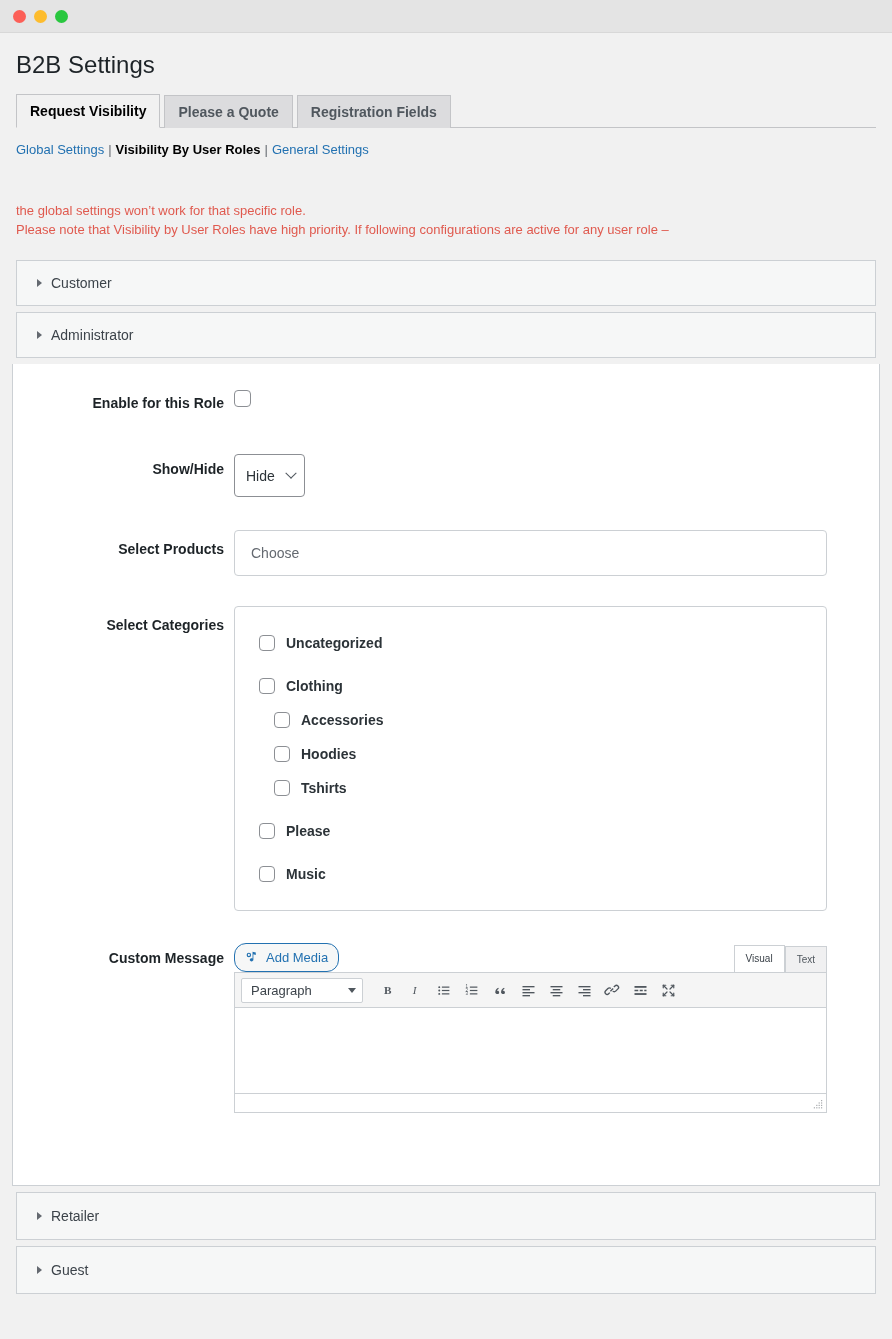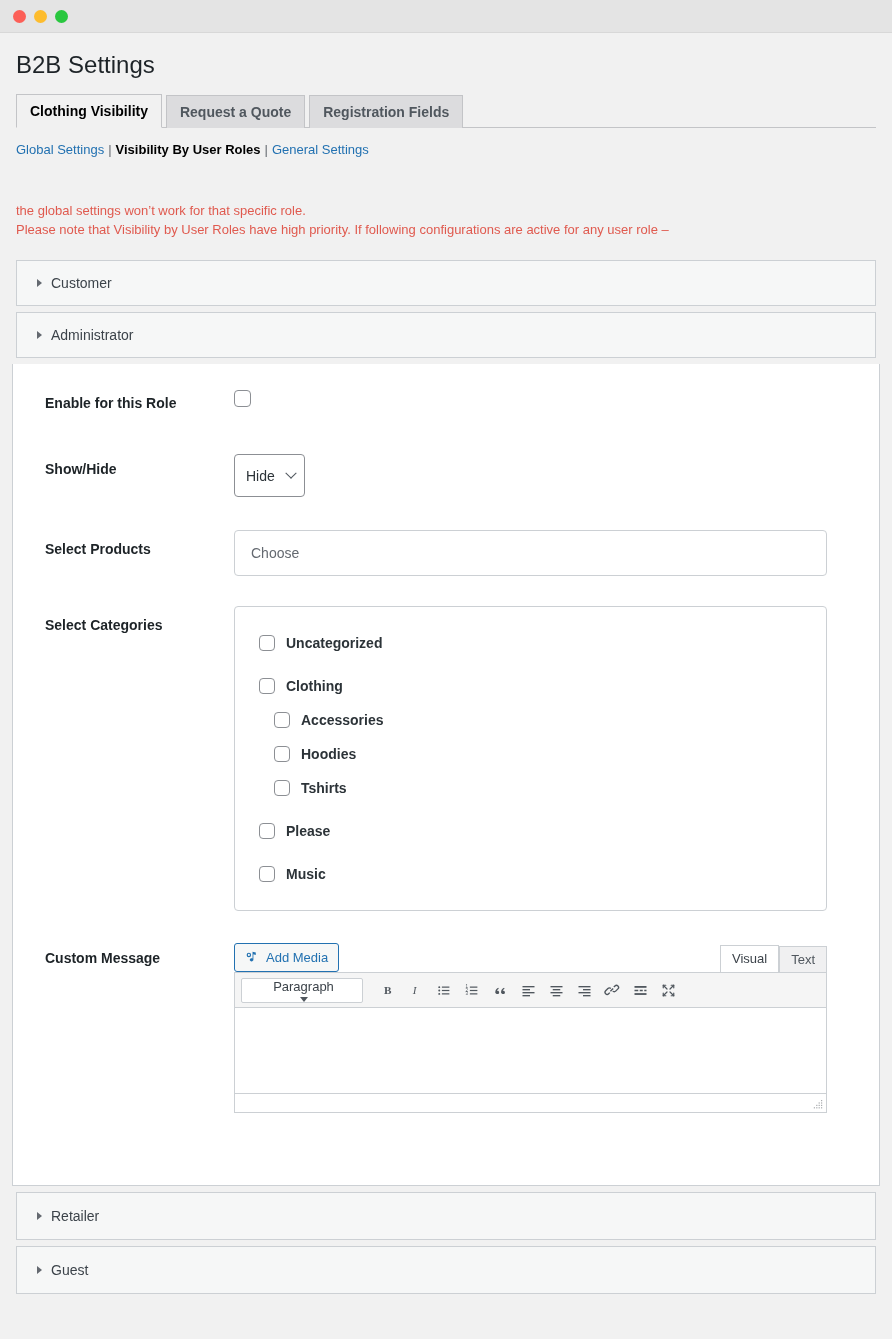--- a/index.html
+++ b/index.html
@@ -148,21 +148,21 @@
     border-bottom: 1px solid #ccd0d4;
     padding: 0;
     height: 822px;
     position: relative;
   }
 
   
   .form-table { width: 100%; border-collapse: collapse; }
   .form-table tr { vertical-align: top; }
   .form-table th {
-    text-align: left;
+    text-align: right;
     font-size: 14px;
     font-weight: 700;
     color: #1d2327;
     padding: 20px 10px 20px 32px;
     width: 221px;
     line-height: 1.3;
   }
   .form-table td {
     padding: 15px 10px 15px 0;
   }
@@ -270,37 +270,37 @@
     align-items: flex-end;
     justify-content: space-between;
     height: 33px;
     position: relative;
   }
   .add-media {
     display: inline-flex;
     align-items: center;
     gap: 7px;
     border: 1px solid #2271b1;
-    border-radius: 3px;
+    border-radius: 12px;
     background: #f6f7f7;
     color: #2271b1;
     font-size: 13px;
     height: 29px;
     padding: 0 10px 0 9px;
     cursor: pointer;
     font-weight: 400;
   }
   .media-icon { display: inline-flex; }
   .ed-tabs { display: flex; align-items: flex-end; }
   .ed-tab {
     border: 1px solid #ccd0d4;
     border-bottom: none;
     background: #f0f0f1;
     color: #50575e;
-    font-size: 13px;
+    font-size: 10px;
     padding: 0 11px;
     height: 26px;
     line-height: 25px;
     cursor: pointer;
   }
   .ed-tab.active {
     background: #fff;
     color: #3c434a;
     border-color: #ccd0d4;
     position: relative;
@@ -326,21 +326,20 @@
     width: 122px;
     height: 25px;
     background: #fff;
     border: 1px solid #ccd0d4;
     border-radius: 2px;
     font-size: 13px;
     color: #3c434a;
     padding: 0 6px 0 9px;
     margin-right: 11px;
     cursor: pointer;
-    flex-direction: column;
   }
   .para-caret {
     width: 0; height: 0;
     border-left: 4px solid transparent;
     border-right: 4px solid transparent;
     border-top: 5px solid #50575e;
   }
   .tb-btn {
     width: 28px; height: 28px;
     display: inline-flex;
@@ -379,22 +378,22 @@
   <span class="dot red"></span>
   <span class="dot yellow"></span>
   <span class="dot green"></span>
 </div>
 
 <div class="page">
 
   <h1 class="page-title">B2B Settings</h1>
 
   <div class="nav-tabs">
-    <span class="nav-tab active">Clothing Visibility</span>
-    <span class="nav-tab">Request a Quote</span>
+    <span class="nav-tab active">Request Visibility</span>
+    <span class="nav-tab">Please a Quote</span>
     <span class="nav-tab">Registration Fields</span>
   </div>
 
   <div class="subsubsub">
     <a href="#">Global Settings</a><span class="sep">|</span><span class="current">Visibility By User Roles</span><span class="sep">|</span><a href="#">General Settings</a>
   </div>
 
   <div class="notice-text">
     <div>the global settings won’t work for that specific role.</div>
     <div>Please note that Visibility by User Roles have high priority. If following configurations are active for any user role –</div>

